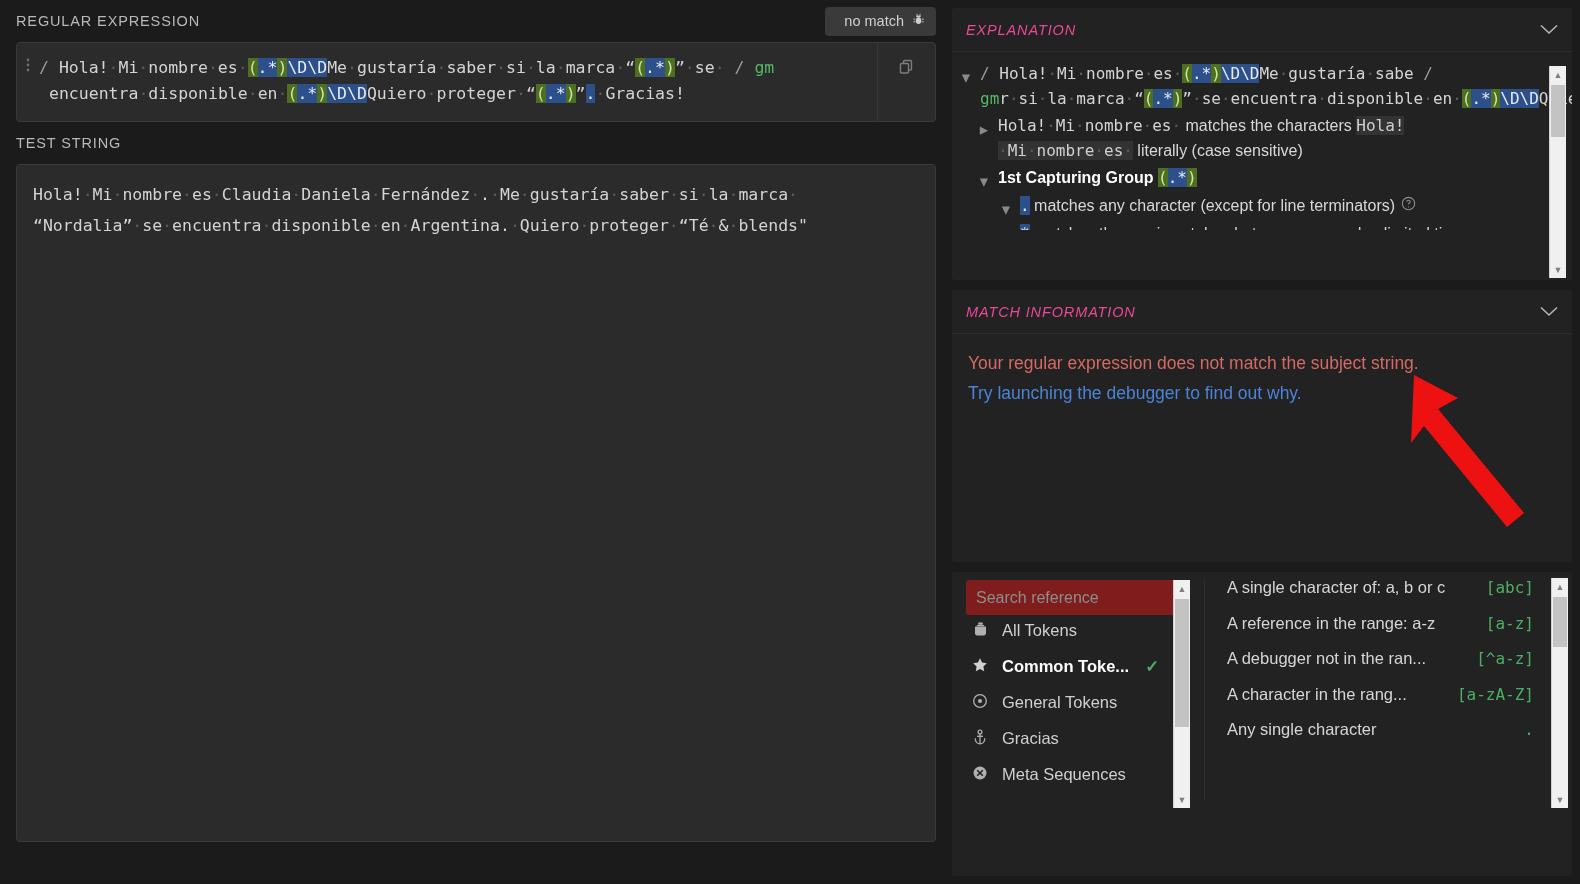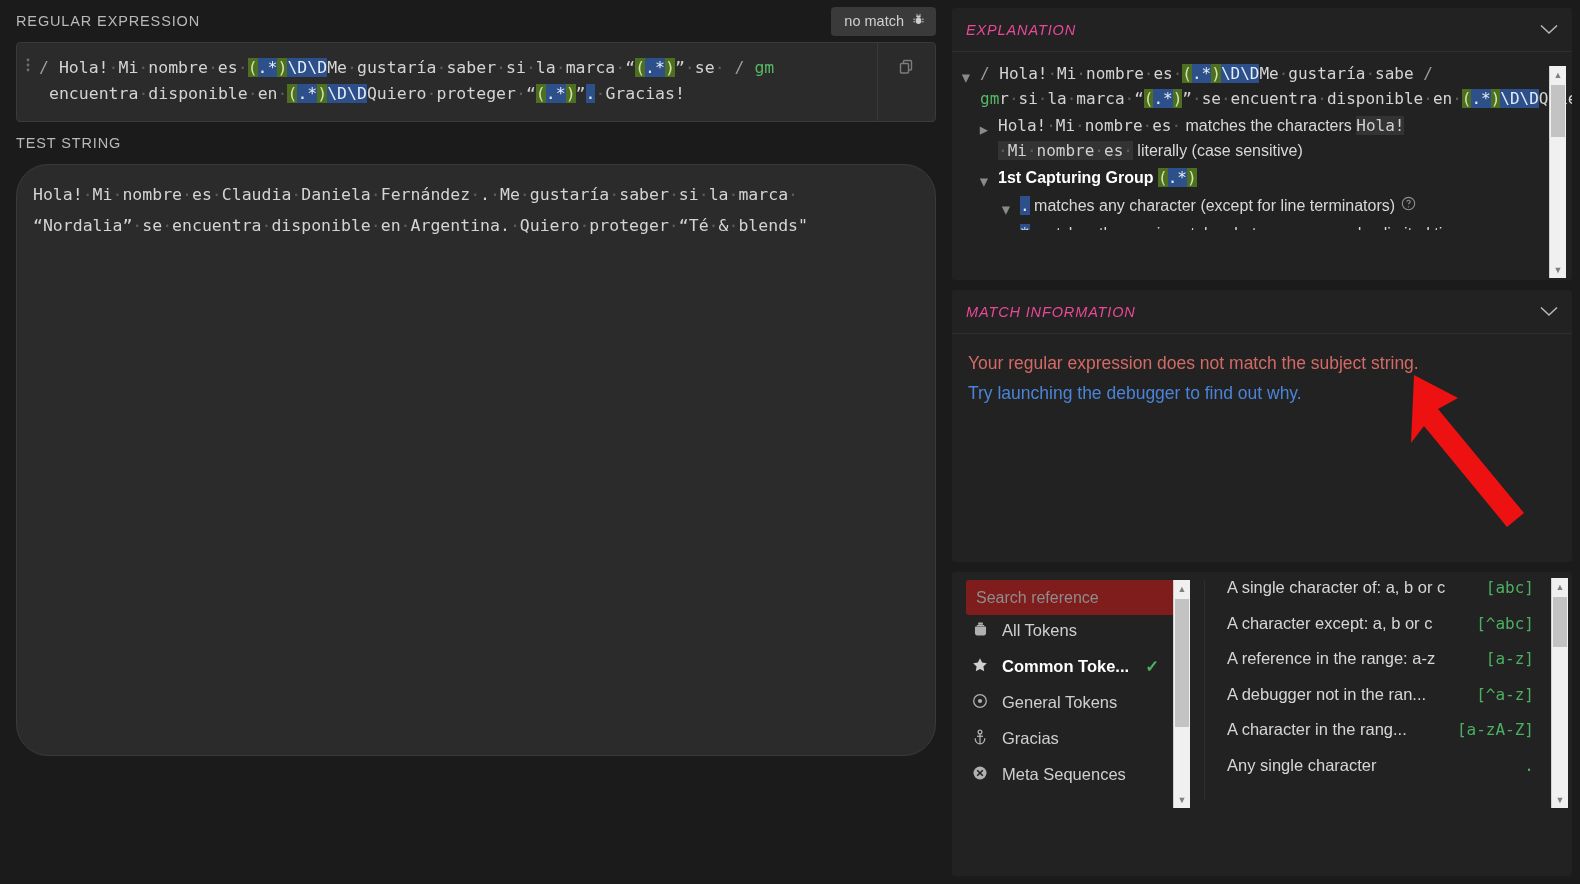--- a/index.html
+++ b/index.html
@@ -16,41 +16,41 @@
 
   .section-head {
     height: 42px; display: flex; align-items: center; justify-content: space-between;
   }
   .section-title {
     font-size: 14.5px; letter-spacing: .06em; color: #b9b9b9; font-weight: 400;
   }
 
   .badge {
     background: #3a3a3a; color: #cfcfcf; font-size: 14.5px;
-    padding: 6px 11px 7px 13px; border-radius: 4px;
+    padding: 6px 11px 7px 19px; border-radius: 4px;
     display: flex; align-items: center; gap: 8px;
   }
 
   
   .editor {
     background: #2b2b2b; border: 1px solid #3a3a3a; border-radius: 4px;
     position: relative; display: flex;
   }
   .editor-body {
     flex: 1; padding: 12px 8px 14px 8px;
     font-family: "DejaVu Sans Mono", monospace;
     font-size: 16.5px; line-height: 26px; color: #d4d4d4;
     white-space: pre-wrap; word-break: break-word;
   }
   .editor-side {
     width: 58px; border-left: 1px solid #383838;
     display: flex; align-items: flex-start; justify-content: center; padding-top: 14px;
   }
   .regex-box { height: 80px; }
-  .test-box { height: 592px; align-items: flex-start; border-radius: 32px; }
+  .test-box { height: 678px; align-items: flex-start; }
   .test-body {
     padding: 14px 16px; line-height: 31px; font-size: 16.5px;
   }
 
   .handle { display: inline-block; width: 14px; color: #6e6e6e; letter-spacing: 0; vertical-align: top; }
   .handle svg { vertical-align: -2px; }
 
   .delim { color: #9c9c9c; }
   .flags { color: #55b865; }
   .tok-group { background: #4d6f1f; color: #cfe6a8; }
@@ -325,24 +325,20 @@
         </div>
 
         <div class="qr-div"></div>
 
         <div class="qr-right">
           <div class="qr-row">
             <span>A single character of: a, b or c</span>
             <span class="qr-code">[abc]</span>
           </div>
           <div class="qr-row">
-            <span>A character except: a, b or c</span>
-            <span class="qr-code">[^abc]</span>
-          </div>
-          <div class="qr-row">
             <span>A reference in the range: a-z</span>
             <span class="qr-code">[a-z]</span>
           </div>
           <div class="qr-row">
             <span>A debugger not in the ran...</span>
             <span class="qr-code">[^a-z]</span>
           </div>
           <div class="qr-row">
             <span>A character in the rang...</span>
             <span class="qr-code">[a-zA-Z]</span>

